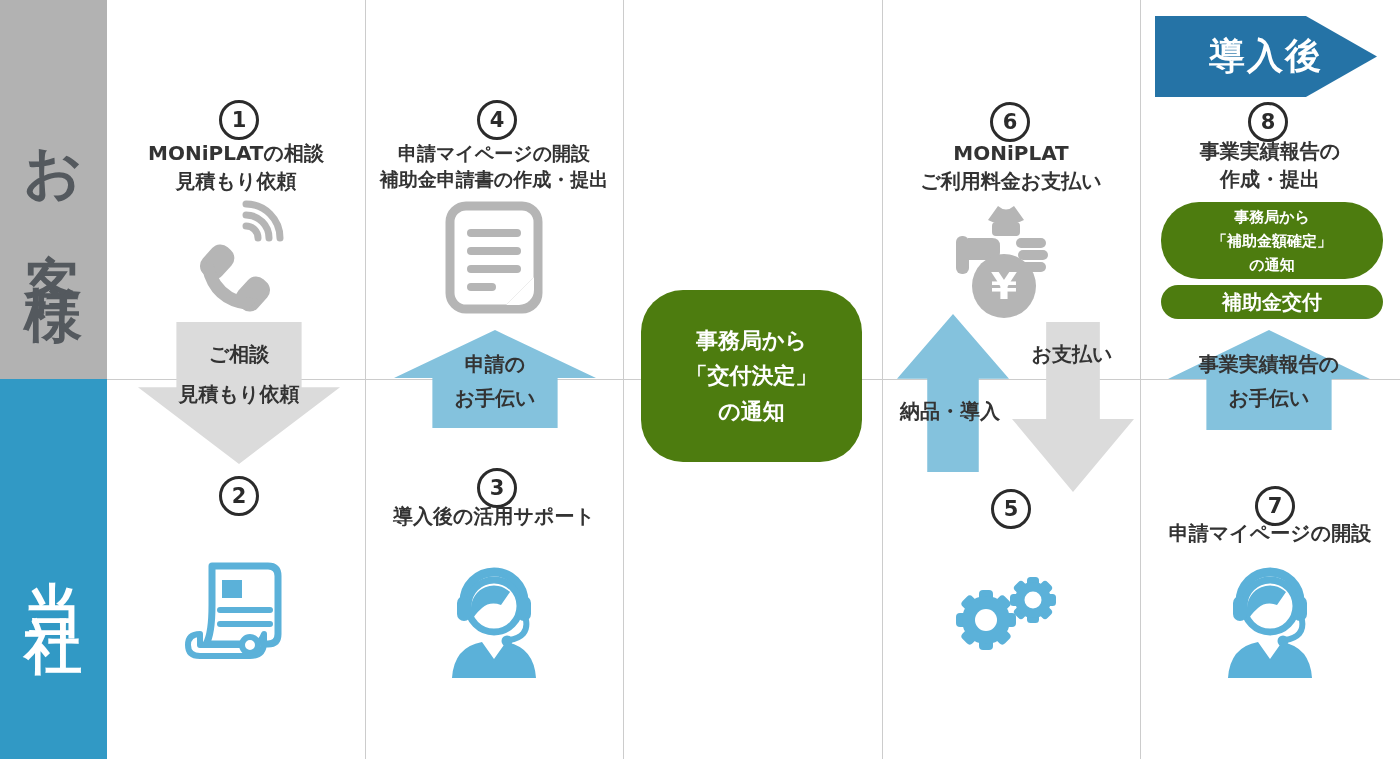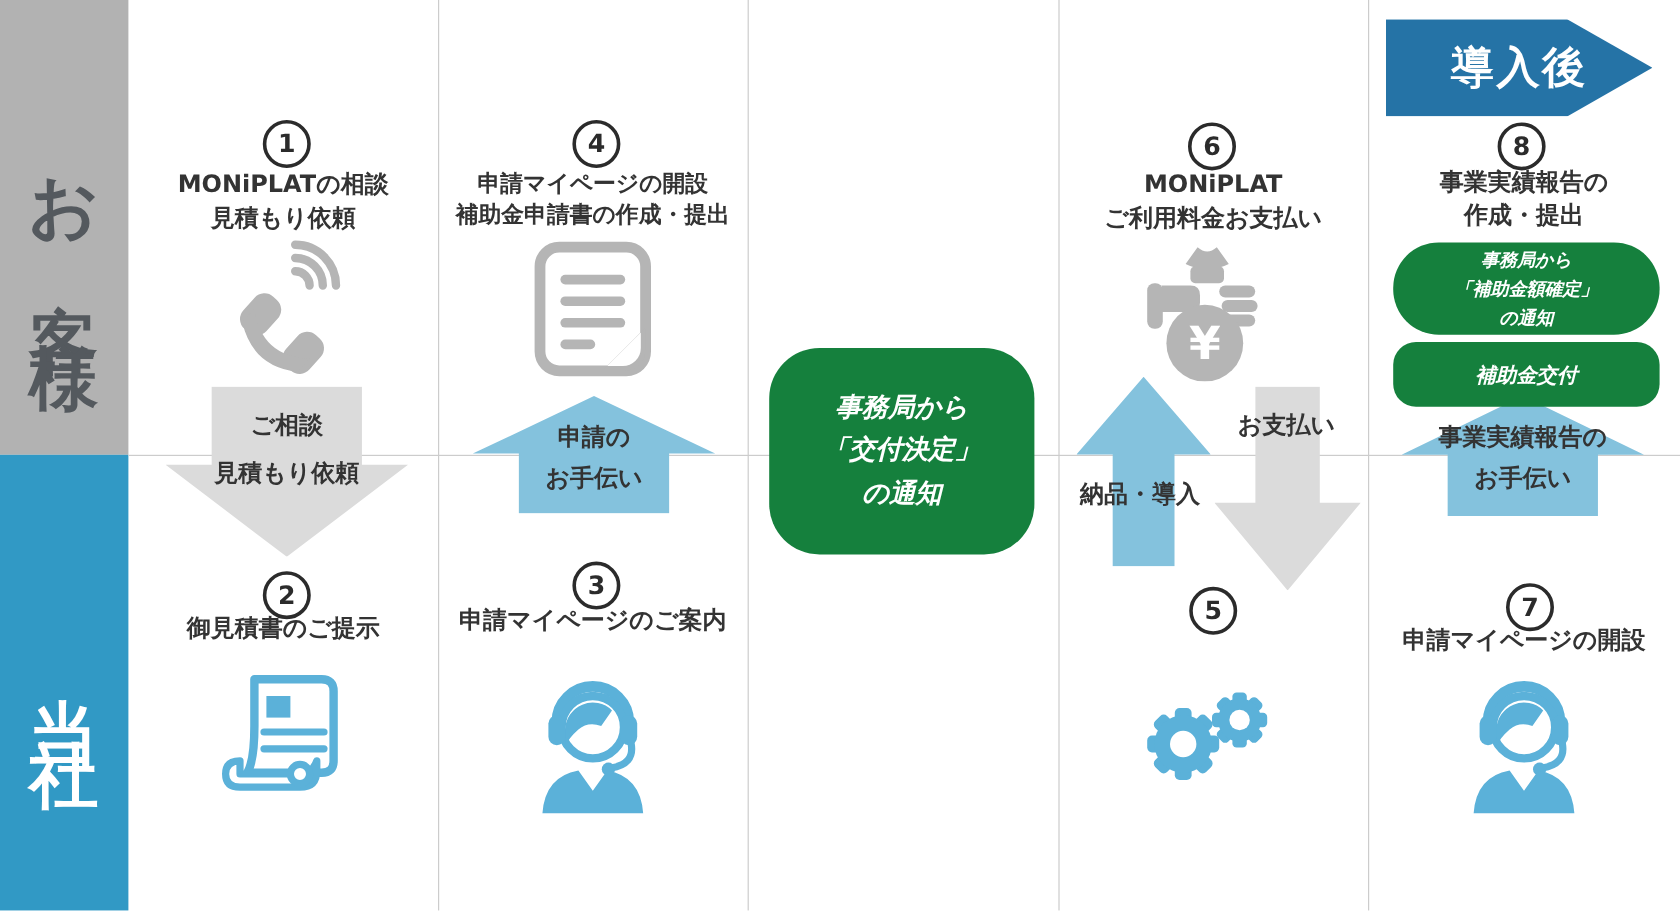--- a/index.html
+++ b/index.html
@@ -29,22 +29,22 @@
   .arrow{position:absolute;z-index:2;}
   .arr-gray{background:#dbdbdb;}
   .arr-blue{background:#84c2dd;}
   .down-wide{clip-path:polygon(19% 0,81% 0,81% 46%,100% 46%,50% 100%,0 46%,19% 46%);}
   .up-wide{clip-path:polygon(50% 0,100% 49%,81% 49%,81% 100%,19% 100%,19% 49%,0 49%);}
   .up-slim{clip-path:polygon(50% 0,100% 41%,73% 41%,73% 100%,27% 100%,27% 41%,0 41%);}
   .down-slim{clip-path:polygon(28% 0,72% 0,72% 57%,100% 57%,50% 100%,0 57%,28% 57%);}
   .arrlbl{position:absolute;text-align:center;font-weight:bold;color:#333333;font-size:20px;
           white-space:pre-line;z-index:4;}
   
-  .notice{position:absolute;background:#15803d;color:#ffffff;font-weight:bold;text-align:center;
-          display:flex;align-items:center;justify-content:center;white-space:pre-line;z-index:3;font-style:italic;}
+  .notice{position:absolute;background:#4d7c0f;color:#ffffff;font-weight:bold;text-align:center;
+          display:flex;align-items:center;justify-content:center;white-space:pre-line;z-index:3;}
   .icon{position:absolute;z-index:2;}
 </style>
 </head>
 <body>
 
 <div class="canvas">
 
   <div class="lane lane-customer">
     <span>お客様</span>
   </div>
@@ -72,22 +72,21 @@
   <div class="circ" style="left:1255px;top:486px">7</div>
 
   <div class="title" style="left:107px;top:140px;width:258px">MONiPLATの相談
 見積もり依頼</div>
   <div class="title" style="left:365px;top:140px;width:258px;font-size:19px">申請マイページの開設
 補助金申請書の作成・提出</div>
   <div class="title" style="left:882px;top:140px;width:258px">MONiPLAT
 ご利用料金お支払い</div>
   <div class="title" style="left:1140px;top:138px;width:260px">事業実績報告の
 作成・提出</div>
-  <div class="title" style="left:107px;top:510px;width:258px">御見積書のご提示</div>
-  <div class="title" style="left:365px;top:503px;width:258px">申請マイページのご案内</div>
+  <div class="title" style="left:365px;top:503px;width:258px">導入後の活用サポート</div>
   <div class="title" style="left:1140px;top:520px;width:260px">申請マイページの開設</div>
 
   <div class="arrow arr-gray down-wide" style="left:138px;top:322px;width:202px;height:142px"></div>
   <div class="arrlbl" style="left:138px;top:334px;width:202px;line-height:2.0">ご相談
 見積もり依頼</div>
 
   <div class="arrow arr-blue up-wide" style="left:394px;top:330px;width:202px;height:98px"></div>
   <div class="arrlbl" style="left:394px;top:347px;width:202px;line-height:1.7">申請の
 お手伝い</div>
 
@@ -99,21 +98,21 @@
   <div class="arrow arr-blue up-wide" style="left:1168px;top:330px;width:202px;height:100px"></div>
   <div class="arrlbl" style="left:1168px;top:347px;width:202px;line-height:1.7">事業実績報告の
 お手伝い</div>
 
   <div class="notice" style="left:641px;top:290px;width:221px;height:172px;border-radius:42px;font-size:22px;line-height:1.62">事務局から
 「交付決定」
 の通知</div>
   <div class="notice" style="left:1161px;top:202px;width:222px;height:77px;border-radius:38px;font-size:15px;line-height:1.6">事務局から
 「補助金額確定」
 の通知</div>
-  <div class="notice" style="left:1161px;top:285px;width:222px;height:54px;border-radius:19px;font-size:17px">補助金交付</div>
+  <div class="notice" style="left:1161px;top:285px;width:222px;height:34px;border-radius:19px;font-size:20px">補助金交付</div>
 
   <div class="icon" style="left:188px;top:196px">
     <svg width="112" height="120" viewBox="0 0 112 120">
       <g stroke="#b5b5b5" stroke-width="7" fill="none" stroke-linecap="round">
         <path d="M58 30 a12 12 0 0 1 12 12"></path>
         <path d="M58 19 a23 23 0 0 1 23 23"></path>
         <path d="M58 8 a34 34 0 0 1 34 34"></path>
       </g>
       <g transform="rotate(42 47 82)" fill="#b5b5b5">
         <rect x="10" y="64" width="26" height="36" rx="11"></rect>

